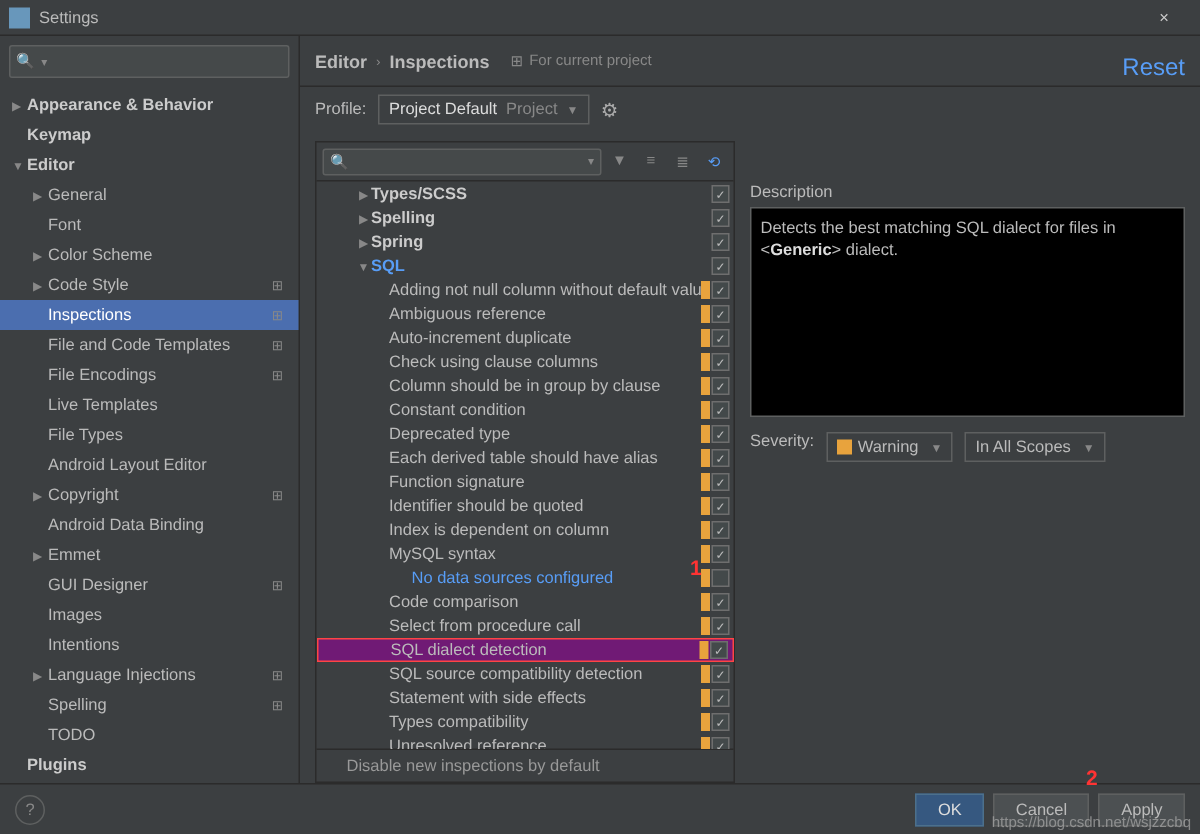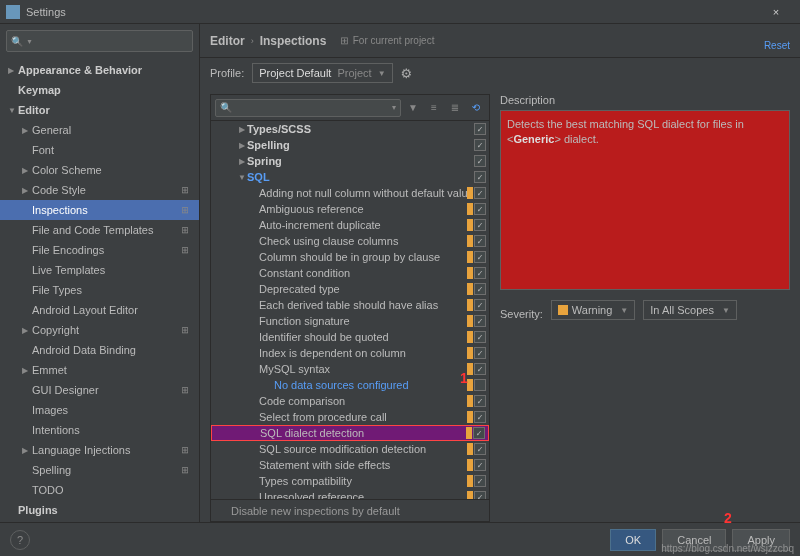--- a/index.html
+++ b/index.html
@@ -21,21 +21,21 @@
 .tree-item .label { flex: 1; }
 .tree-item .badge { width: 12px; height: 12px; margin-right: 8px; display: flex; align-items: center; justify-content: center; color: #888; font-size: 9px; }
 .tree-item.bold .label { font-weight: bold; color: #ccc; }
 .indent1 { padding-left: 22px; }
 .content { flex: 1; background: #3c3f41; display: flex; flex-direction: column; }
 .breadcrumb { height: 34px; display: flex; align-items: center; padding: 0 10px; border-bottom: 1px solid #2b2b2b; }
 .breadcrumb .bc { color: #bbb; font-weight: bold; font-size: 12px; }
 .breadcrumb .sep { margin: 0 6px; color: #888; font-size: 9px; }
 .breadcrumb .proj-icon { margin-left: 14px; color: #888; font-size: 10px; }
 .breadcrumb .proj-text { margin-left: 4px; color: #888; font-size: 10px; }
-.breadcrumb .reset { margin-left: auto; color: #589df6; cursor: pointer; font-size: 10px; margin-top: 10px; }
+.breadcrumb .reset { margin-left: auto; color: #589df6; cursor: pointer; font-size: 16px; margin-top: 10px; }
 .profile-row { height: 30px; display: flex; align-items: center; padding: 0 10px; gap: 8px; text-align: right; }
 .profile-row .lbl { color: #bbb; }
 .profile-combo { background: #3c3f41; border: 1px solid #5e6060; height: 20px; display: flex; align-items: center; padding: 0 6px; gap: 6px; min-width: 130px; }
 .profile-combo .b { color: #ddd; }
 .profile-combo .g { color: #888; }
 .profile-combo .dd { margin-left: auto; font-size: 8px; color: #888; }
 .gear { color: #aaa; cursor: pointer; font-size: 13px; }
 .inspections-body { flex: 1; display: flex; padding: 6px 10px 0 10px; gap: 10px; overflow: hidden; }
 .insp-left { width: 280px; display: flex; flex-direction: column; border: 1px solid #2b2b2b; }
 .insp-toolbar { height: 26px; display: flex; align-items: center; padding: 0 4px; gap: 3px; border-bottom: 1px solid #2b2b2b; }
@@ -48,25 +48,25 @@
 .insp-row.group .txt { font-weight: bold; color: #ccc; }
 .insp-row.sql-group .txt { font-weight: bold; color: #589df6; }
 .insp-row.blue .txt { color: #589df6; padding-left: 15px; }
 .insp-row.selected { background: #701a75; }
 .insp-row.highlighted { border: 1px solid #ff4444; height: 16px; }
 .insp-row .mark { width: 6px; height: 12px; background: #e8a33d; margin-right: 1px; }
 .insp-row .check { width: 12px; height: 12px; border: 1px solid #6e6e6e; background: #43494a; margin-right: 3px; display: flex; align-items: center; justify-content: center; font-size: 8px; color: #bbb; }
 .pad2 { padding-left: 26px; }
 .pad3 { padding-left: 38px; }
 .disable-row { height: 22px; display: flex; align-items: center; padding-left: 14px; border-top: 1px solid #2b2b2b; gap: 6px; color: #999; }
-.insp-right { flex: 1; display: flex; flex-direction: column; }
+.insp-right { flex: 1; display: flex; flex-direction: column; margin-top: 28px; }
 .desc-label { color: #bbb; margin-bottom: 4px; }
-.desc-box { height: 180px; background: #b91c1c; border: 1px solid #5e6060; padding: 6px; color: #bbb; line-height: 1.4; }
+.desc-box { height: 140px; background: #000000; border: 1px solid #5e6060; padding: 6px; color: #bbb; line-height: 1.4; }
 .desc-box b { color: #ddd; }
-.severity-row { display: flex; align-items: flex-end; gap: 8px; margin-top: 10px; }
+.severity-row { display: flex; align-items: flex-start; gap: 8px; margin-top: 10px; }
 .sev-combo { background: #3c3f41; border: 1px solid #5e6060; height: 20px; display: flex; align-items: center; padding: 0 6px; gap: 4px; }
 .sev-combo .sq { width: 10px; height: 10px; background: #e8a33d; }
 .sev-combo .dd { font-size: 8px; color: #888; margin-left: 4px; }
 .annot { position: absolute; color: #ff3333; font-weight: bold; font-size: 14px; pointer-events: none; }
 .footer { height: 34px; border-top: 1px solid #2b2b2b; display: flex; align-items: center; padding: 0 10px; gap: 6px; }
 .help { width: 20px; height: 20px; border: 1px solid #5e6060; border-radius: 50%; display: flex; align-items: center; justify-content: center; color: #888; cursor: pointer; }
 .footer-btn { height: 22px; padding: 0 14px; display: flex; align-items: center; border: 1px solid #5e6060; background: #4c5052; color: #bbb; cursor: pointer; }
 .footer-btn.primary { background: #365880; border-color: #4c708c; color: #ddd; }
 .watermark { position: absolute; right: 6px; bottom: 2px; color: #aaa; font-size: 10px; opacity: 0.7; pointer-events: none; }
 ::-webkit-scrollbar { width: 8px; }
@@ -337,21 +337,21 @@
               <span class="check">✓</span>
             </div>
             <div class="insp-row pad3 selected highlighted">
               <span class="arr"></span>
               <span class="txt">SQL dialect detection</span>
               <span class="mark"></span>
               <span class="check">✓</span>
             </div>
             <div class="insp-row pad3">
               <span class="arr"></span>
-              <span class="txt">SQL source modification detection</span>
+              <span class="txt">SQL source compatibility detection</span>
               <span class="mark"></span>
               <span class="check">✓</span>
             </div>
             <div class="insp-row pad3">
               <span class="arr"></span>
               <span class="txt">Statement with side effects</span>
               <span class="mark"></span>
               <span class="check">✓</span>
             </div>
             <div class="insp-row pad3">

